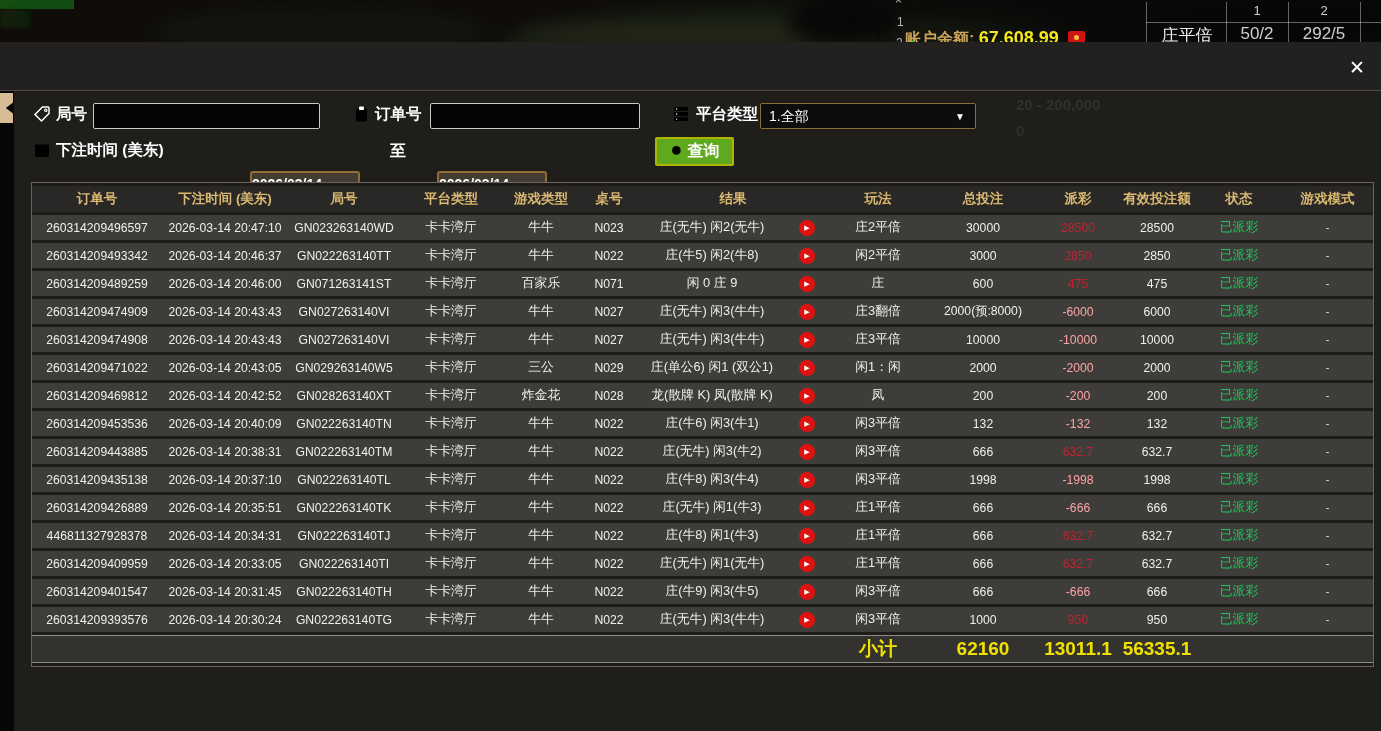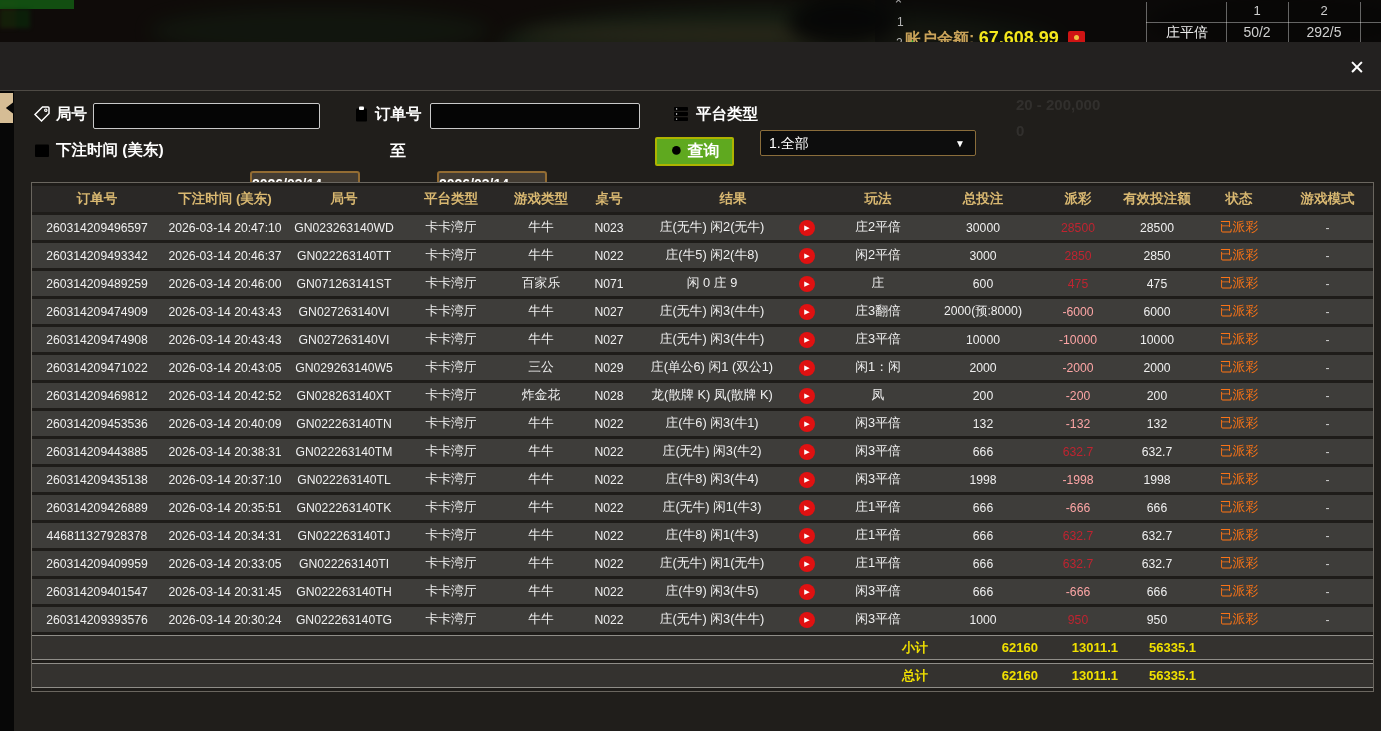--- a/index.html
+++ b/index.html
@@ -29,60 +29,60 @@
   .tbl-line { position:absolute; left:923px; top:29px; white-space:nowrap;margin-top:16px; }
   .lbl-gold { color:#caa35a; font-size:16px; font-weight:bold; }
   .val-yellow { color:#f4e71c; font-size:18px; font-weight:bold; }
   .val-white { color:#ffffff; font-size:16px; font-weight:bold; }
   .envelope { display:inline-block; width:17px; height:14px; background:#cf1414; border-radius:2px; margin-left:5px; vertical-align:-1px; position:relative; }
   .envelope:after { content:""; position:absolute; left:6px; top:4px; width:5px; height:5px; border-radius:50%; background:#f0c040; }
   .limits { position:absolute; left:1146px; top:0; width:235px; height:42px; color:#d6d6d6; }
   .lim-v { position:absolute; top:2px; height:40px; width:1px; background:rgba(255,255,255,.38); }
   .lim-h { position:absolute; left:0; top:22px; width:235px; height:1px; background:rgba(255,255,255,.38); }
   .lim-cell { position:absolute; text-align:center; font-size:13px; color:#cfcfcf; }
-  .lim-head { top:3px; } .lim-row { top:24px; font-size:14px; }
+  .lim-head { top:3px; } .lim-row { top:24px; font-size:17px; }
   
   .modal { position:absolute; left:0; top:42px; width:1381px; height:689px; background:#232120; }
   .close-btn { position:absolute; right:12px; top:14px; width:24px; height:24px; color:#fff; font-size:19px; line-height:24px; text-align:center; cursor:pointer; }
   .content { position:absolute; left:0; top:48px; width:1381px; height:641px; background:#201e1b; border-top:1px solid #4e4a44; }
   .leftstrip { position:absolute; left:0; top:0; width:14px; height:641px; background:#070707; }
   .wedge { position:absolute; left:0; top:2px; width:13px; height:30px; background:#d6bd95;
            clip-path:polygon(0 0,100% 0,100% 32%,45% 50%,100% 68%,100% 100%,0 100%); }
   .bleed { position:absolute; color:rgba(210,210,210,.10); font-weight:bold; font-size:15px; }
   .bleed1 { left:1016px; top:5px; } .bleed2 { left:1016px; top:31px; }
   
   .f-label { position:absolute; color:#fff; font-size:15.5px; font-weight:bold; white-space:nowrap; }
   .f-icon { position:absolute; width:18px; height:18px; }
   .f-input { position:absolute; height:26px; background:#050505; border:1px solid #c9c9c9; border-radius:2px;
              color:#fff; font-size:14px; padding:0 6px; outline:none; font-family:inherit; }
   .f-select { position:absolute; height:26px; background:#0d0d0d; border:1px solid #8a6d3b; border-radius:2px;
-              color:#fff; font-size:14px; line-height:24px; padding:0 8px; cursor:pointer;margin-top:27px; }
+              color:#fff; font-size:14px; line-height:24px; padding:0 8px; cursor:pointer; }
   .f-select .arr { position:absolute; right:10px; top:1px; font-size:10px; color:#fff; }
   .datebox { position:absolute; width:110px; height:26px; background:#433c33; border:2px solid #936c33; border-radius:3px;
              color:#fff; font-size:14px; font-weight:bold; text-align:left; line-height:22px; cursor:pointer;margin-top:32px; }
   .datebox .arr { font-size:9px; vertical-align:1px; margin-left:2px; }
   .to-label { position:absolute; color:#fff; font-size:16px; font-weight:bold; }
   .search-btn { position:absolute; left:655px; top:46px; width:79px; height:29px; background:#5fa91f; border:2px solid #aeb400;
                 border-radius:2px; color:#fff; font-size:16px; font-weight:bold; cursor:pointer; display:flex; align-items:center;
                 justify-content:center; gap:3px; font-family:inherit; }
   
   .twrap { position:absolute; left:31px; top:91px; width:1343px; border:1px solid #6a665f; background:#1e1c19; }
   table { width:100%; border-collapse:separate; border-spacing:0 3px; table-layout:fixed; }
   thead th { height:26px; background:#2a2826; color:#d9b871; font-size:13.5px; font-weight:bold; white-space:nowrap; }
   tbody td { height:25px; background:#3e3d3a; color:#efefef; font-size:12.2px; text-align:center; white-space:nowrap; }
   td.cjk { font-size:12.8px; }
   .result-cell { position:relative; padding-right:42px; }
   .play-btn { position:absolute; right:13px; top:50%; transform:translateY(-50%); width:16px; height:16px; border-radius:50%;
               background:#e01111; border:none; color:#fff; font-size:7px; line-height:15px; text-align:center; cursor:pointer; padding:0; }
   .pay-win  { color:#bf2430; }
   .pay-loss { color:#fca5a5; }
-  .status-ok { color:#f97316; }
+  .status-ok { color:#22c55e; }
   .mode-dash { color:#cfcfcf; }
   .sum-row td { background:#34322f; border-top:1px solid #8f8d88; border-bottom:1px solid #8f8d88;
-                color:#f0e000; font-weight:bold; font-size:13px;text-align:right; }
+                color:#f0e000; font-weight:bold; font-size:19px; }
 </style>
 </head>
 <body>
 
 <div class="screen">
 
   <div class="topstrip">
     <div class="blob b-felt"></div>
     <div class="blob b-felt2"></div>
     <div class="blob b-rail"></div>
@@ -448,27 +448,18 @@
               </tr>
               <tr class="sum-row">
                 <td colspan="7"></td>
                 <td class="cjk">小计</td>
                 <td>62160</td>
                 <td>13011.1</td>
                 <td>56335.1</td>
                 <td></td>
                 <td></td>
               </tr>
-              <tr class="sum-row">
-                <td colspan="7"></td>
-                <td class="cjk">总计</td>
-                <td>62160</td>
-                <td>13011.1</td>
-                <td>56335.1</td>
-                <td></td>
-                <td></td>
-              </tr>
             </tbody>
         </table>
       </div>
     </div>
   </div>
 </div>
 
 </body></html>

